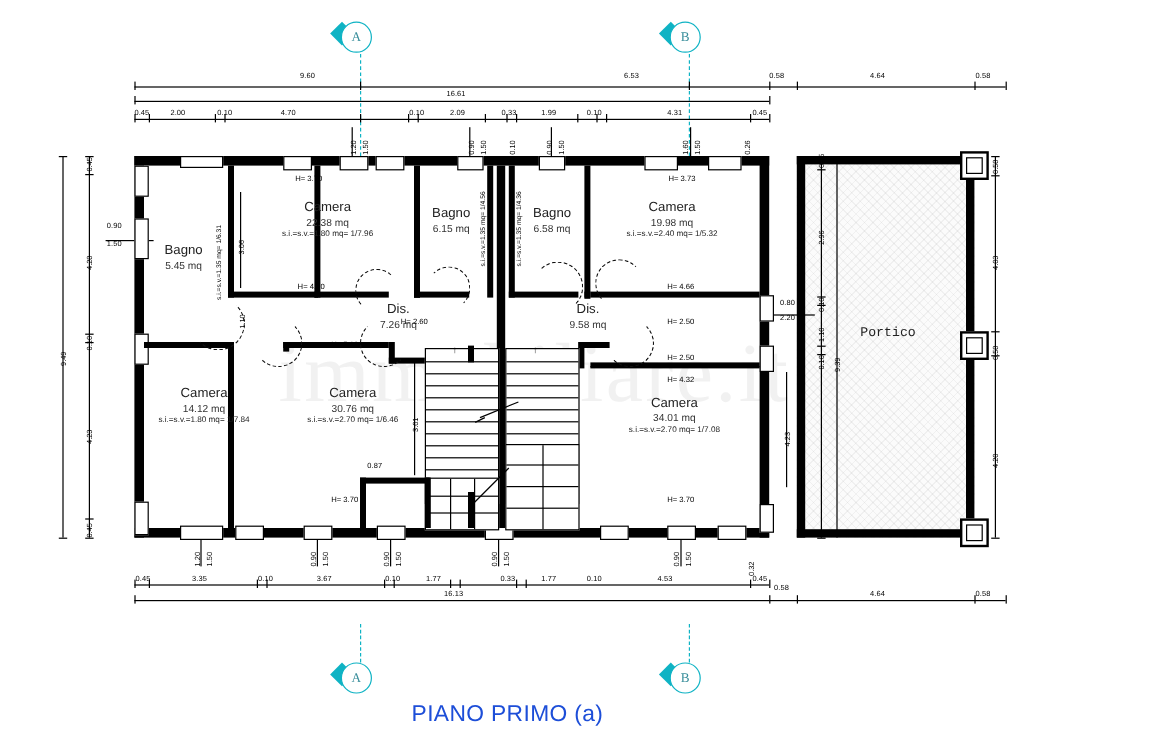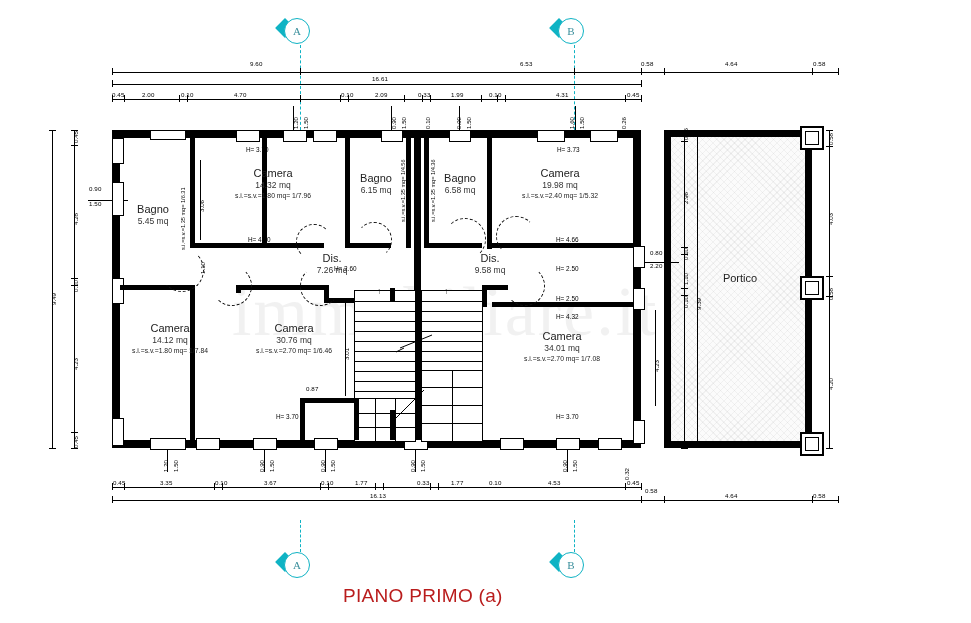--- a/index.html
+++ b/index.html
@@ -50,21 +50,21 @@
       border:1.5px solid #000;display:block;}
 
   
   .stair{position:absolute;border:1px solid #000;background:#fff;}
   .step{position:absolute;background:#000;height:1px;}
   .arrow{position:absolute;font-size:8px;line-height:8px;color:#000;}
 
   
   .arc{position:absolute;border:1px dashed #111;border-radius:50%;}
 
-  .title{position:absolute;font-size:19px;color:#b91c1c;letter-spacing:.3px;
+  .title{position:absolute;font-size:19px;color:#1d4ed8;letter-spacing:.3px;
          font-family:"Liberation Sans",sans-serif;}
 
   
   .wm{position:absolute;font-size:70px;color:rgba(150,150,150,.13);
       font-family:"Liberation Serif",serif;letter-spacing:2px;
       pointer-events:none;user-select:none;}
   .dash{position:absolute;border-top:1px dashed #000;}
 </style>
 </head>
 <body>
@@ -327,21 +327,21 @@
        border-color:transparent;border-bottom-color:#111;border-right-color:#111;"></div>
 
   <div class="room" style="left:108px;top:203px;width:90px;">
     <div class="rname">Bagno</div>
     <div class="rarea">5.45 mq</div>
   </div>
   <div class="dimv" style="left:180px;top:250px;font-size:5.6px;">s.i.=s.v.=1.35 mq= 1/6.31</div>
 
   <div class="room" style="left:214px;top:167px;width:118px;">
     <div class="rname">Camera</div>
-    <div class="rarea">14.32 mq</div>
+    <div class="rarea">22.38 mq</div>
     <div class="rsi">s.i.=s.v.=1.80 mq= 1/7.96</div>
   </div>
 
   <div class="room" style="left:348px;top:172px;width:56px;">
     <div class="rname">Bagno</div>
     <div class="rarea">6.15 mq</div>
   </div>
   <div class="dimv" style="left:400px;top:222px;font-size:5.6px;">s.i.=s.v.=1.35 mq= 1/4.56</div>
 
   <div class="room" style="left:432px;top:172px;width:56px;">
@@ -412,21 +412,21 @@
   <div class="wall" style="left:805px;top:130px;width:7px;height:318px;"></div>
   <div class="pillar" style="left:800px;top:126px;width:20px;height:20px;">
       <i></i>
     </div>
   <div class="pillar" style="left:800px;top:276px;width:20px;height:20px;">
       <i></i>
     </div>
   <div class="pillar" style="left:800px;top:432px;width:20px;height:20px;">
       <i></i>
     </div>
-  <div class="room" style="left:700px;top:272px;width:80px;">
+  <div class="room" style="left:700px;top:272px;width:80px;font-family:Liberation Mono, monospace;">
     <div class="rname">Portico</div>
   </div>
 
   <div class="dimvline" style="left:684px;top:130px;height:318px;"></div>
   <div class="tickh" style="left:681px;top:130px;"></div>
   <div class="tickh" style="left:681px;top:141px;"></div>
   <div class="tickh" style="left:681px;top:247px;"></div>
   <div class="tickh" style="left:681px;top:254px;"></div>
   <div class="tickh" style="left:681px;top:288px;"></div>
   <div class="tickh" style="left:681px;top:295px;"></div>

